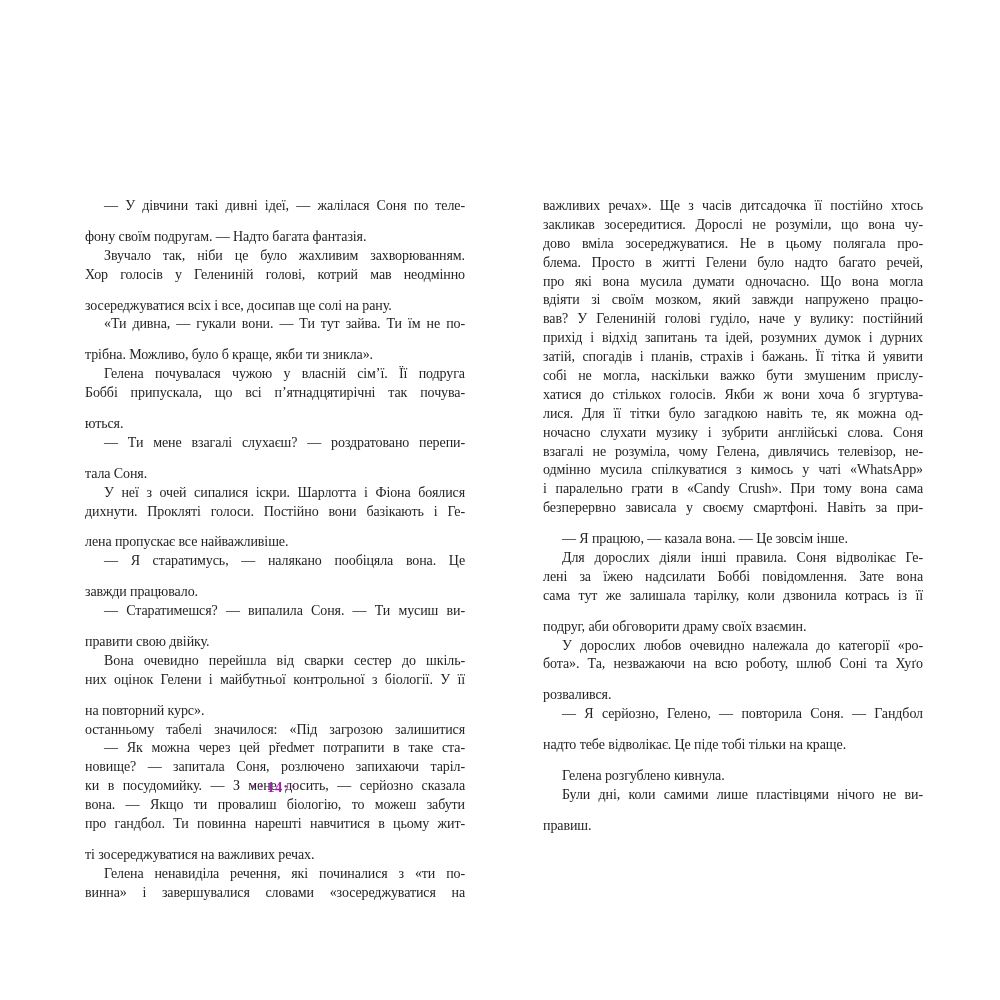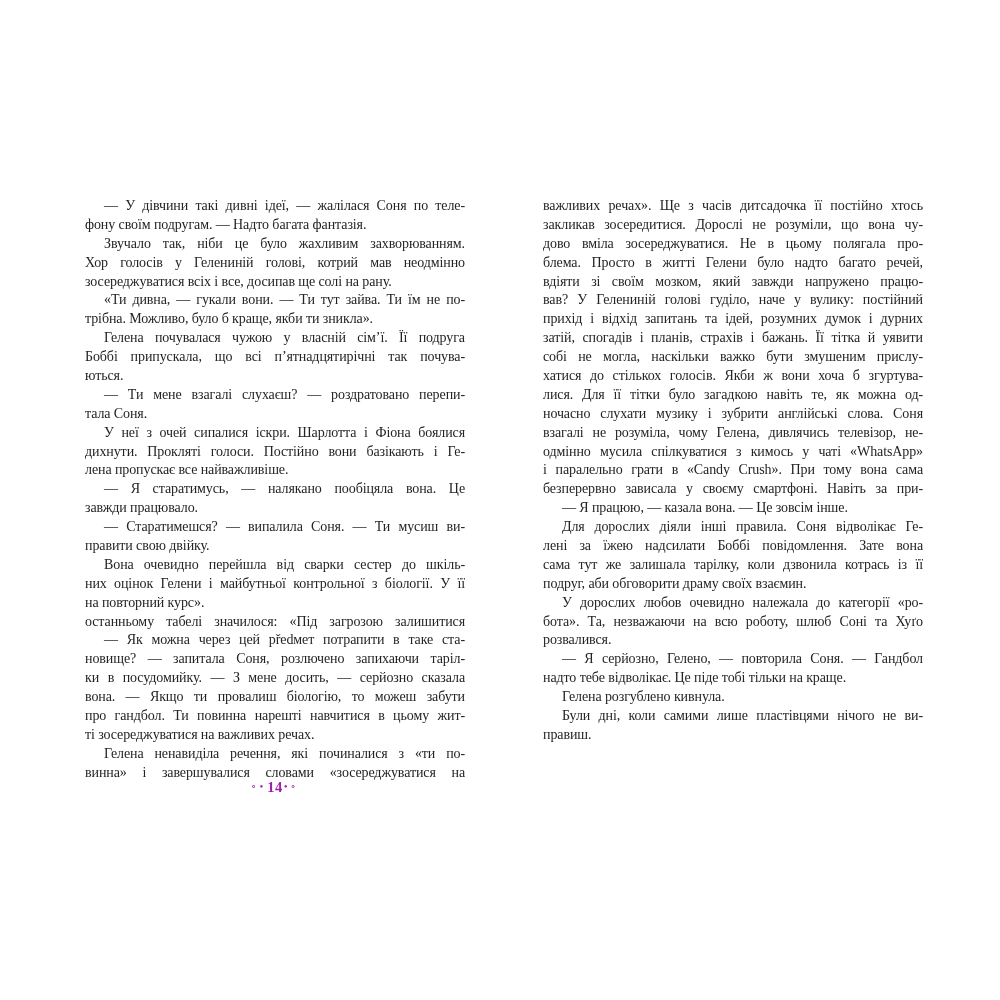--- a/index.html
+++ b/index.html
@@ -26,21 +26,21 @@
   .column.right { left: 543px; }
   .line {
     height: 18.9px;
     line-height: 18.9px;
     font-size: 14px;
     letter-spacing: -0.1px;
     text-align: justify;
     text-align-last: justify;
     overflow: hidden;
   }
-  .line.pend { text-align-last: left; }
+  .line.pend { text-align-last: left; margin-top: 12px; }
   .line.indent { padding-left: 19px; }
   .footer {
     position: absolute;
     left: 85px;
     top: 778px;
     width: 380px;
     height: 18px;
     text-align: center;
     color: #a21caf;
     white-space: nowrap;
@@ -92,20 +92,21 @@
       <div class="line">про гандбол. Ти повинна нарешті навчитися в цьому жит-</div>
       <div class="line pend">ті зосереджуватися на важливих речах.</div>
       <div class="line indent">Гелена ненавиділа речення, які починалися з «ти по-</div>
       <div class="line">винна» і завершувалися словами «зосереджуватися на</div>
     </div>
   <div class="column right">
       <div class="line">важливих речах». Ще з часів дитсадочка її постійно хтось</div>
       <div class="line">закликав зосередитися. Дорослі не розуміли, що вона чу-</div>
       <div class="line">дово вміла зосереджуватися. Не в цьому полягала про-</div>
       <div class="line">блема. Просто в житті Гелени було надто багато речей,</div>
+      <div class="line">про які вона мусила думати одночасно. Що вона могла</div>
       <div class="line">вдіяти зі своїм мозком, який завжди напружено працю-</div>
       <div class="line">вав? У Гелениній голові гуділо, наче у вулику: постійний</div>
       <div class="line">прихід і відхід запитань та ідей, розумних думок і дурних</div>
       <div class="line">затій, спогадів і планів, страхів і бажань. Її тітка й уявити</div>
       <div class="line">собі не могла, наскільки важко бути змушеним прислу-</div>
       <div class="line">хатися до стількох голосів. Якби ж вони хоча б згуртува-</div>
       <div class="line">лися. Для її тітки було загадкою навіть те, як можна од-</div>
       <div class="line">ночасно слухати музику і зубрити англійські слова. Соня</div>
       <div class="line">взагалі не розуміла, чому Гелена, дивлячись телевізор, не-</div>
       <div class="line">одмінно мусила спілкуватися з кимось у чаті «WhatsApp»</div>

